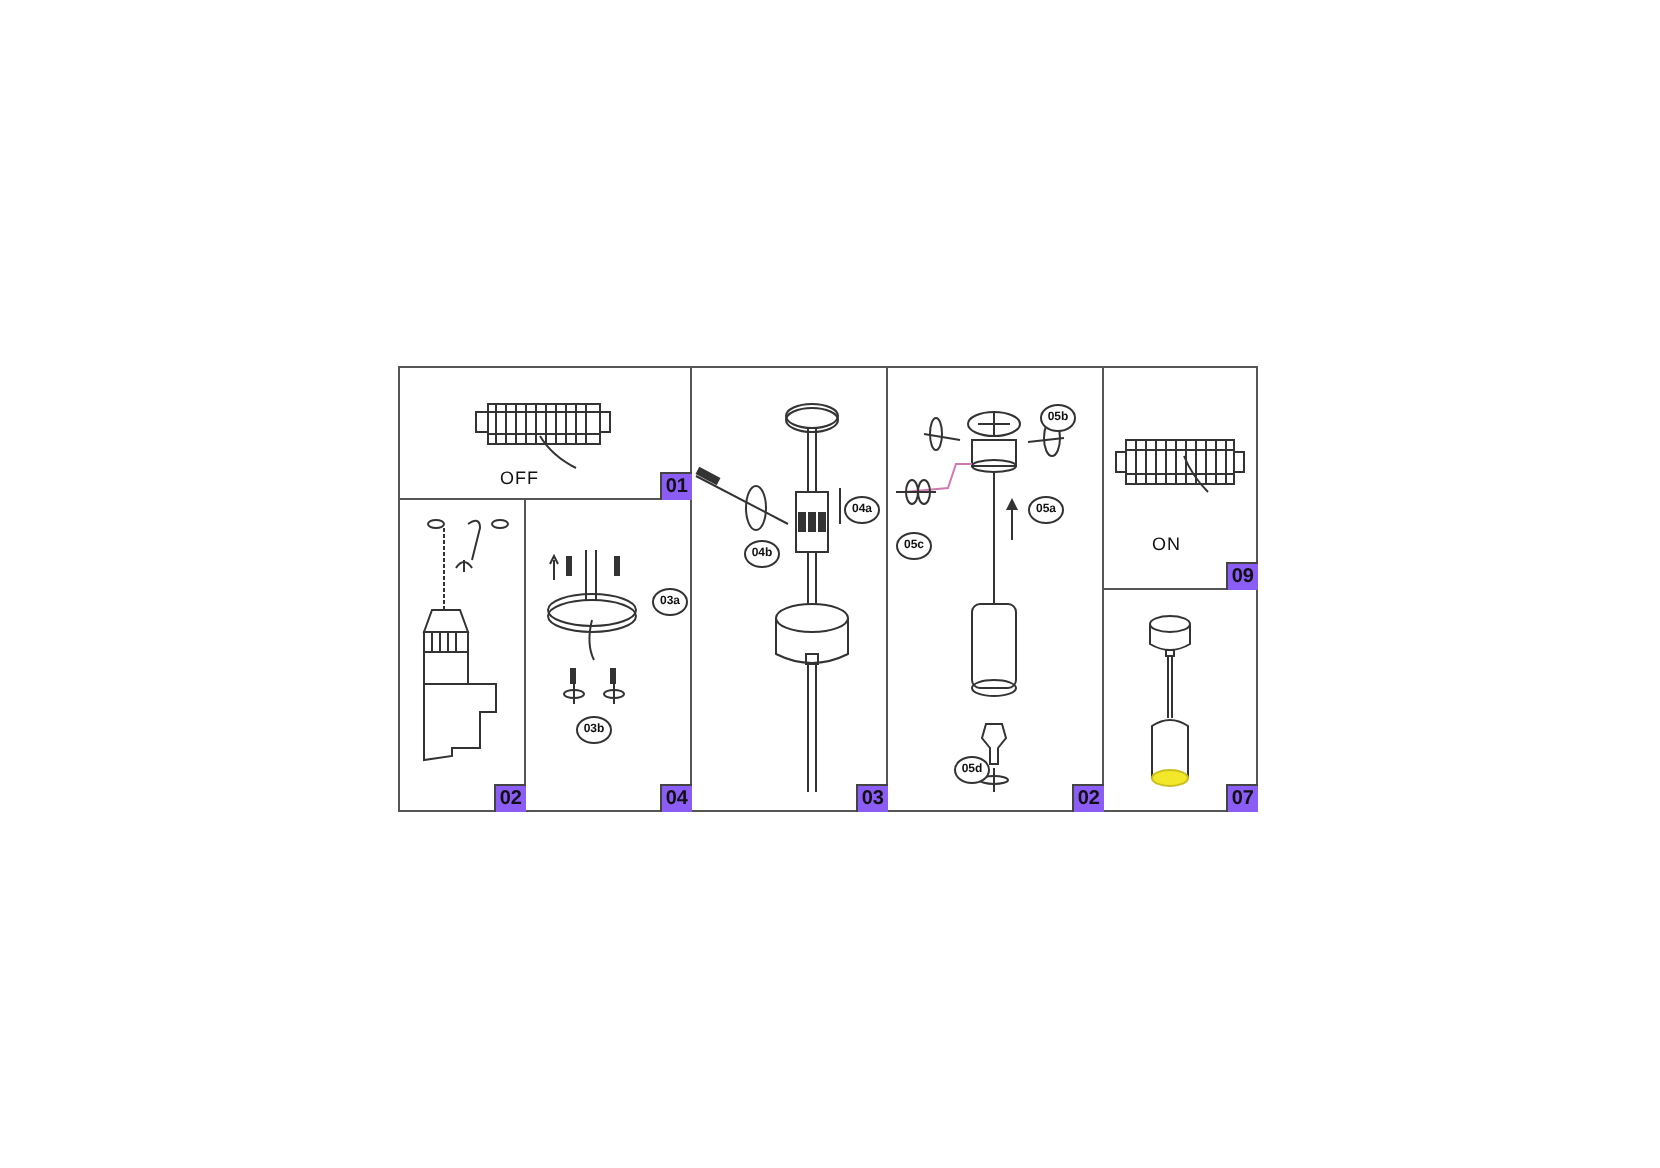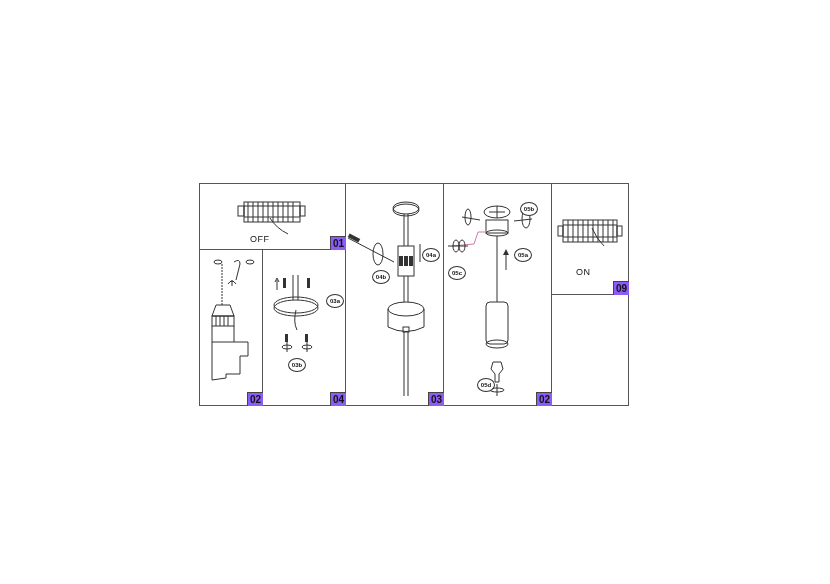--- a/index.html
+++ b/index.html
@@ -169,13 +169,25 @@
           <line x1="51" y1="36" x2="51" y2="58"></line>
           <line x1="56" y1="36" x2="56" y2="58"></line>
         <line x1="61" y1="36" x2="61" y2="58"></line>
       </g>
       <path d="M40 44 Q44 54 52 62" fill="none" stroke="#333"></path>
     </svg>
     <span class="lbl" style="left:24px;top:68px;margin-top:15px;">ON</span>
     <div class="stepnum">09</div>
   </div>
 
+  <div class="panel" style="left:352px;top:111px;width:77px;height:111px;">
+    <svg width="77" height="111" viewBox="0 0 77 111">
+      <ellipse cx="33" cy="17" rx="10" ry="4" fill="none" stroke="#333"></ellipse>
+      <path d="M23 17 L23 27 Q33 33 43 27 L43 17" fill="none" stroke="#333"></path>
+      <rect x="31" y="30" width="4" height="3" fill="none" stroke="#333"></rect>
+      <line x1="32" y1="33" x2="32" y2="64" stroke="#333"></line>
+        <line x1="34" y1="33" x2="34" y2="64" stroke="#333"></line>
+      <path d="M24 68 Q33 62 42 68 L42 94 L24 94 Z" fill="#fff" stroke="#333"></path>
+      <ellipse cx="33" cy="94" rx="9" ry="4" fill="#f2e829" stroke="#c9c01f"></ellipse>
+    </svg>
+    <div class="stepnum">07</div>
+  </div>
 </div>
 
 </body></html>

